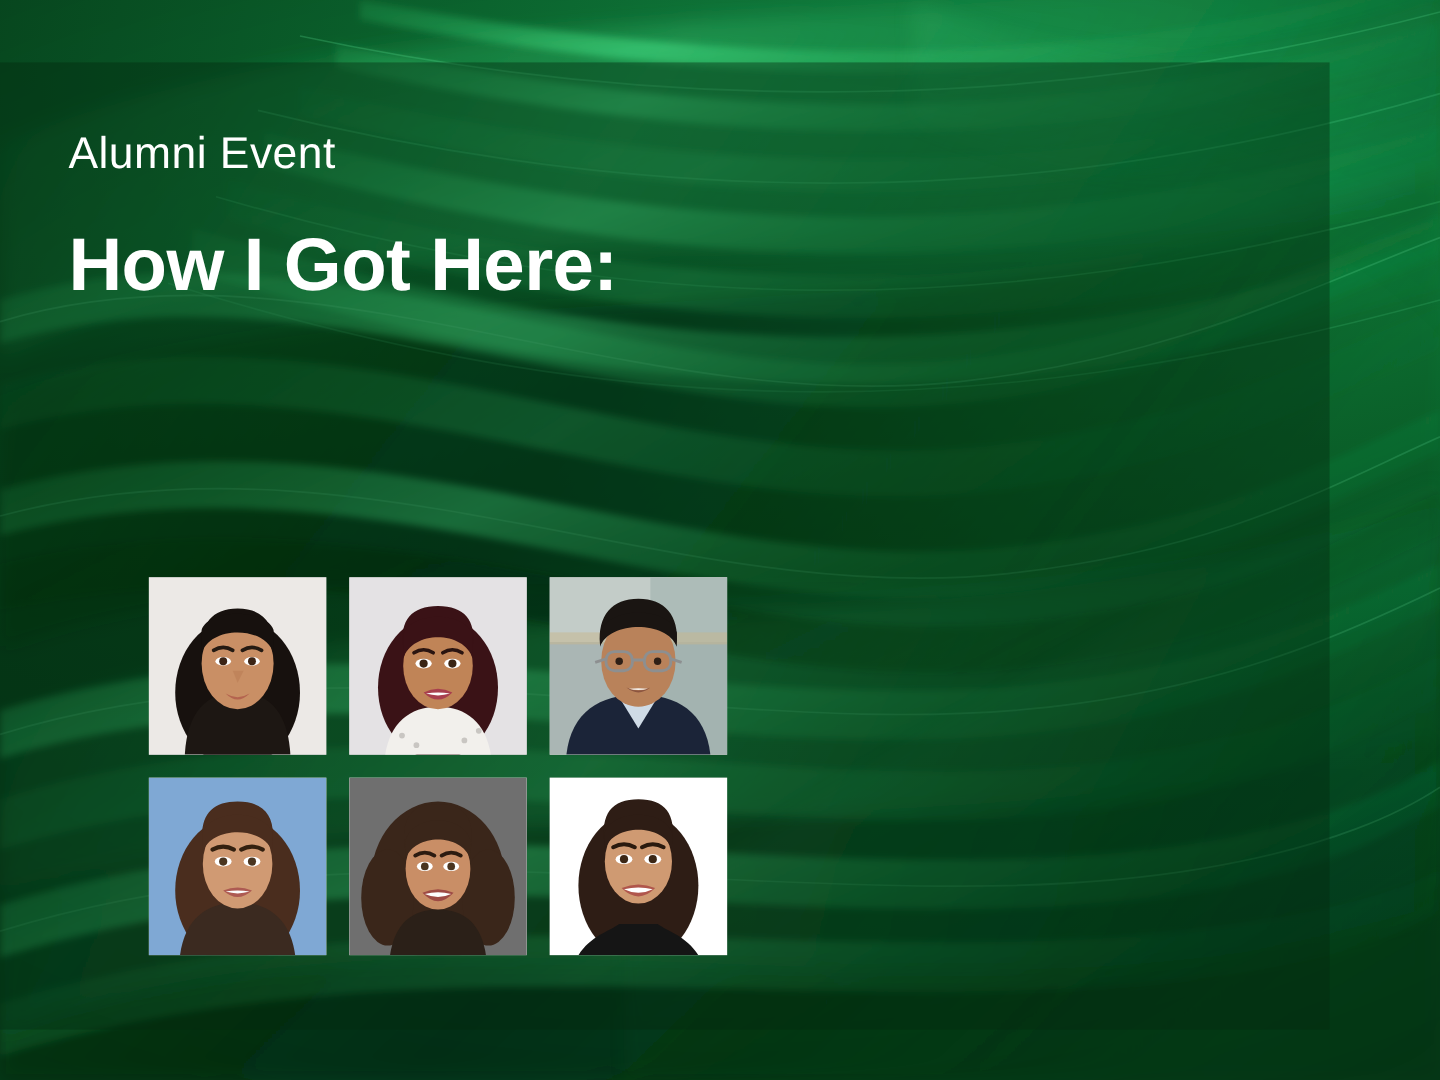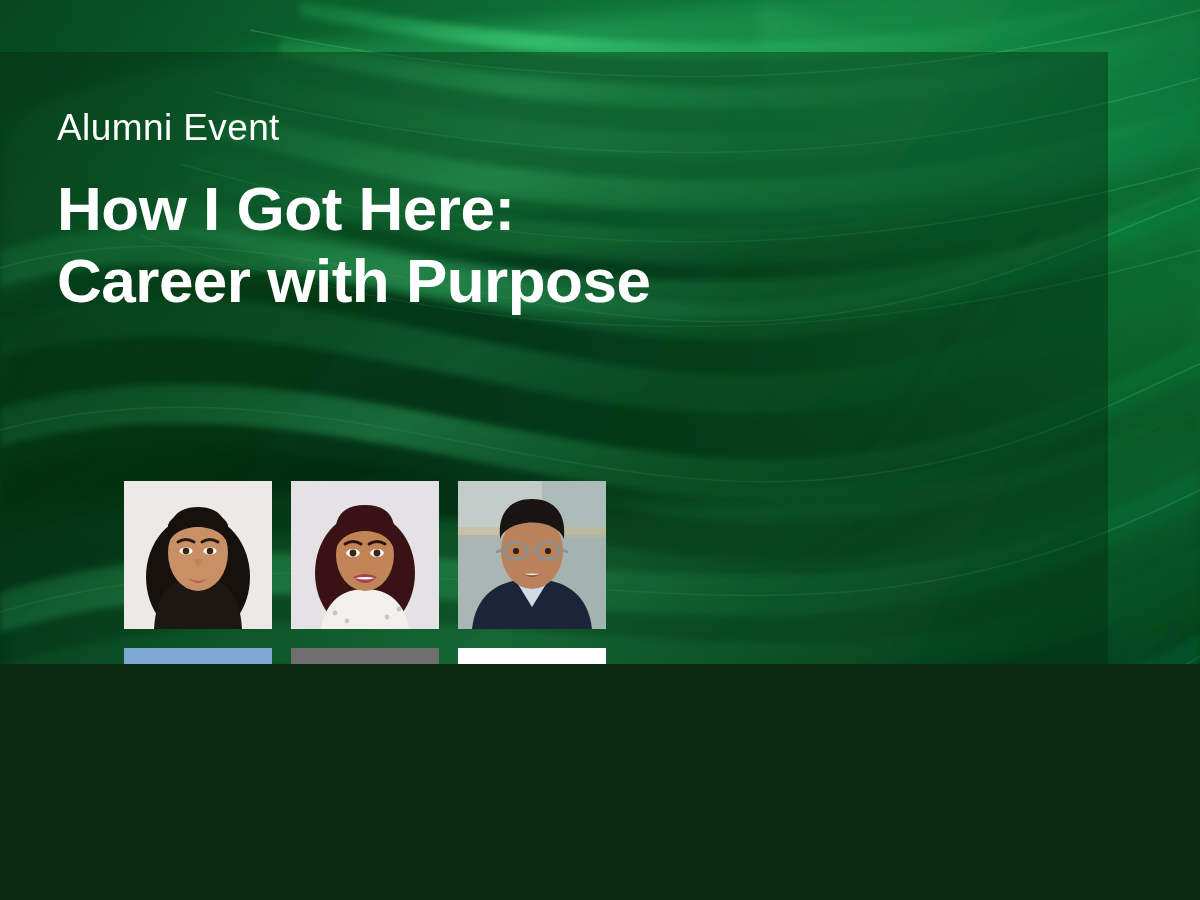--- a/index.html
+++ b/index.html
@@ -7,21 +7,21 @@
     padding: 0;
     background: #0a2a12;
   }
   body {
     font-family: "Liberation Sans", sans-serif;
   }
 
   #poster {
     position: relative;
     width: 1200px;
-    height: 664px;
+    height: 900px;
     overflow: hidden;
     background: #0c4a6e;
   }
 
   
   .bg-layer {
     position: absolute;
     inset: 0;
     width: 1200px;
     height: 900px;
@@ -64,21 +64,21 @@
     font-size: 37px;
     font-weight: 300;
     letter-spacing: 0.4px;
     color: #ffffff;
     line-height: 1.1;
     white-space: nowrap;
   }
 
   .headline {
     position: absolute;
-    top: 173px;
+    top: 186px;
     left: 0;
     width: 800px;
     margin: 0;
     font-size: 62px;
     font-weight: 700;
     line-height: 1.16;
     letter-spacing: -0.5px;
     color: #ffffff;
   }
   .headline .hl-line {
@@ -194,21 +194,20 @@
   <div class="bg-layer bg-vignette"></div>
 
   <div class="panel-overlay"></div>
 
   <div class="content">
 
     <div class="eyebrow">Alumni Event</div>
 
     <h1 class="headline">
       <span class="hl-line">How I Got Here:</span>
-      <span class="hl-line">Career with Purpose</span>
     </h1>
 
     <div class="photo-grid">
 
       <div class="photo">
         <svg viewBox="0 0 148 148" aria-hidden="true">
           <rect width="148" height="148" fill="#ece9e6"></rect>
           <ellipse cx="74" cy="96" rx="52" ry="62" fill="#17110e"></ellipse>
           <path d="M30 148 C32 112 48 96 74 96 C100 96 116 112 118 148 Z" fill="#1d1713"></path>
           <ellipse cx="74" cy="72" rx="30" ry="38" fill="#c98f65"></ellipse>

